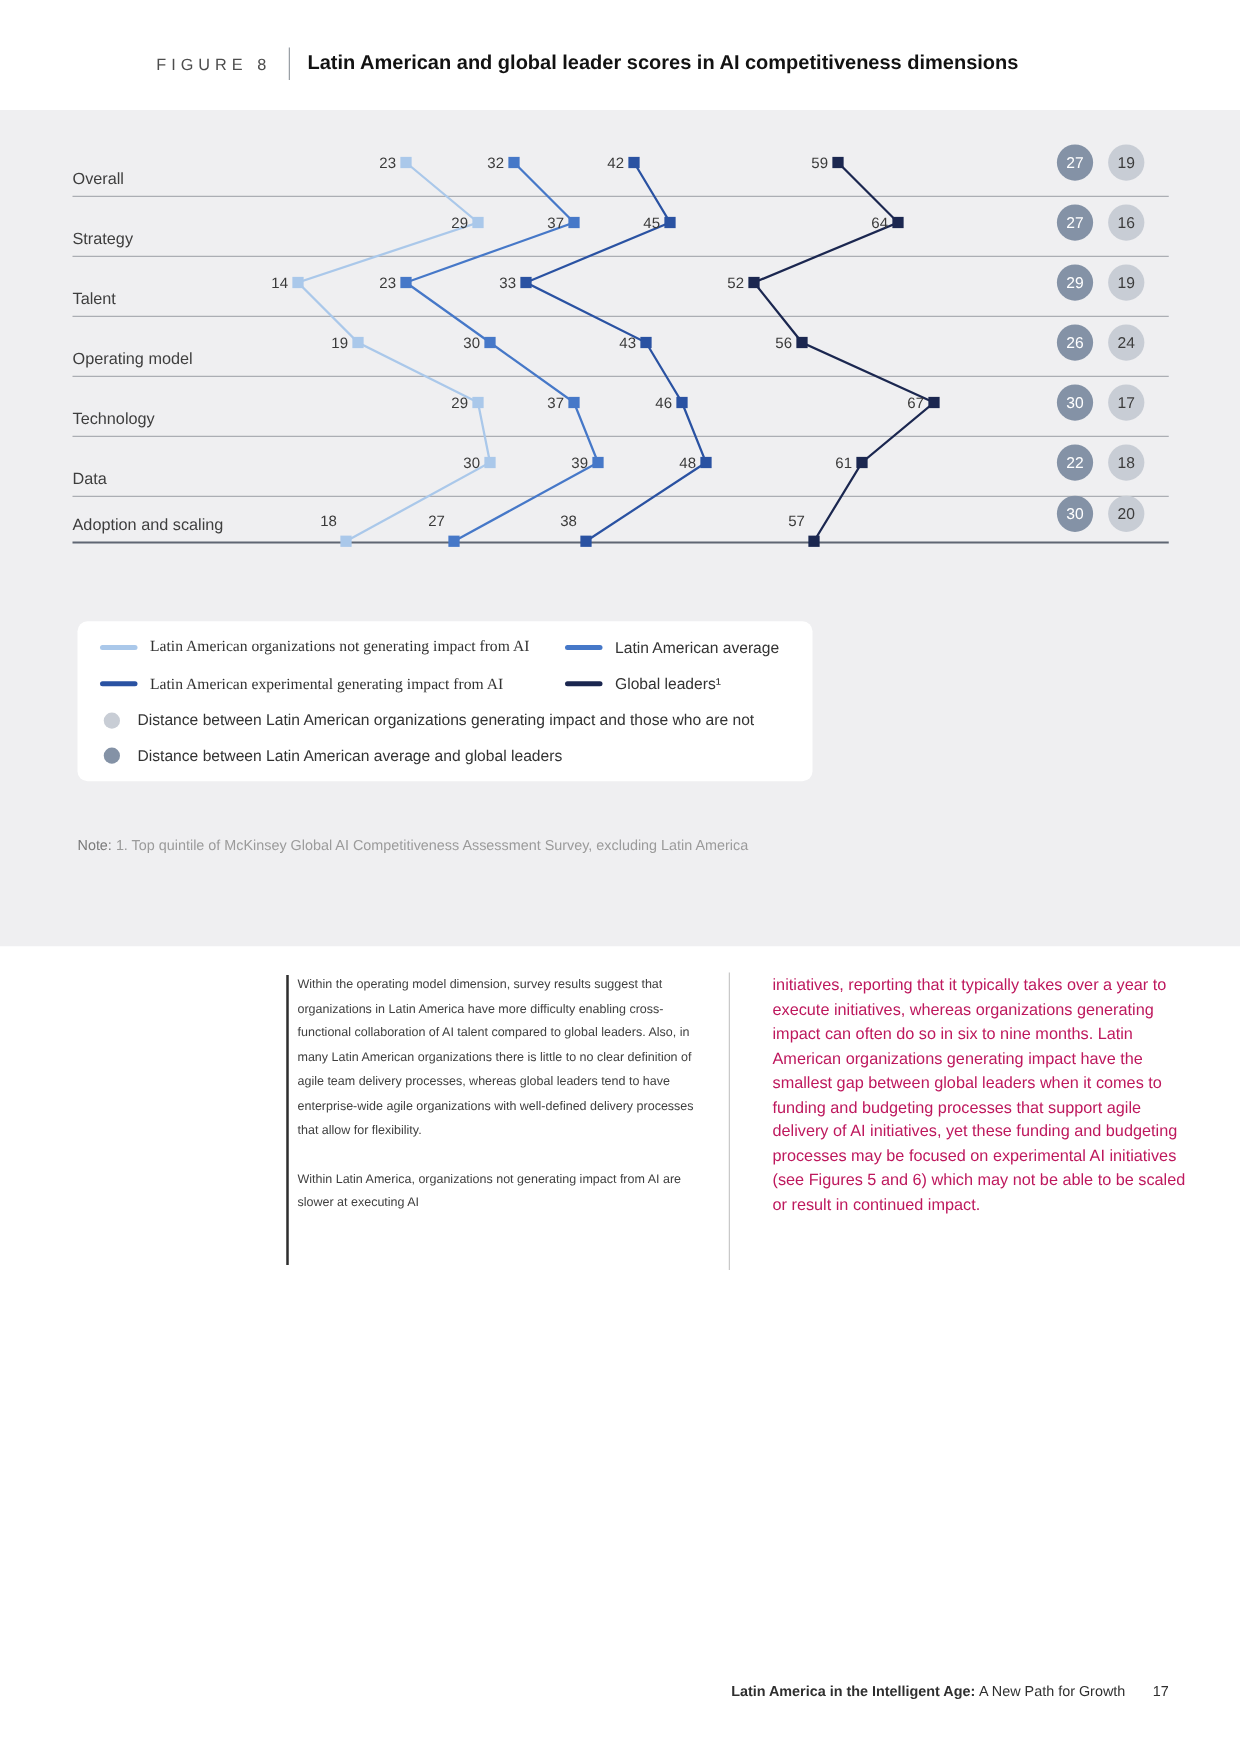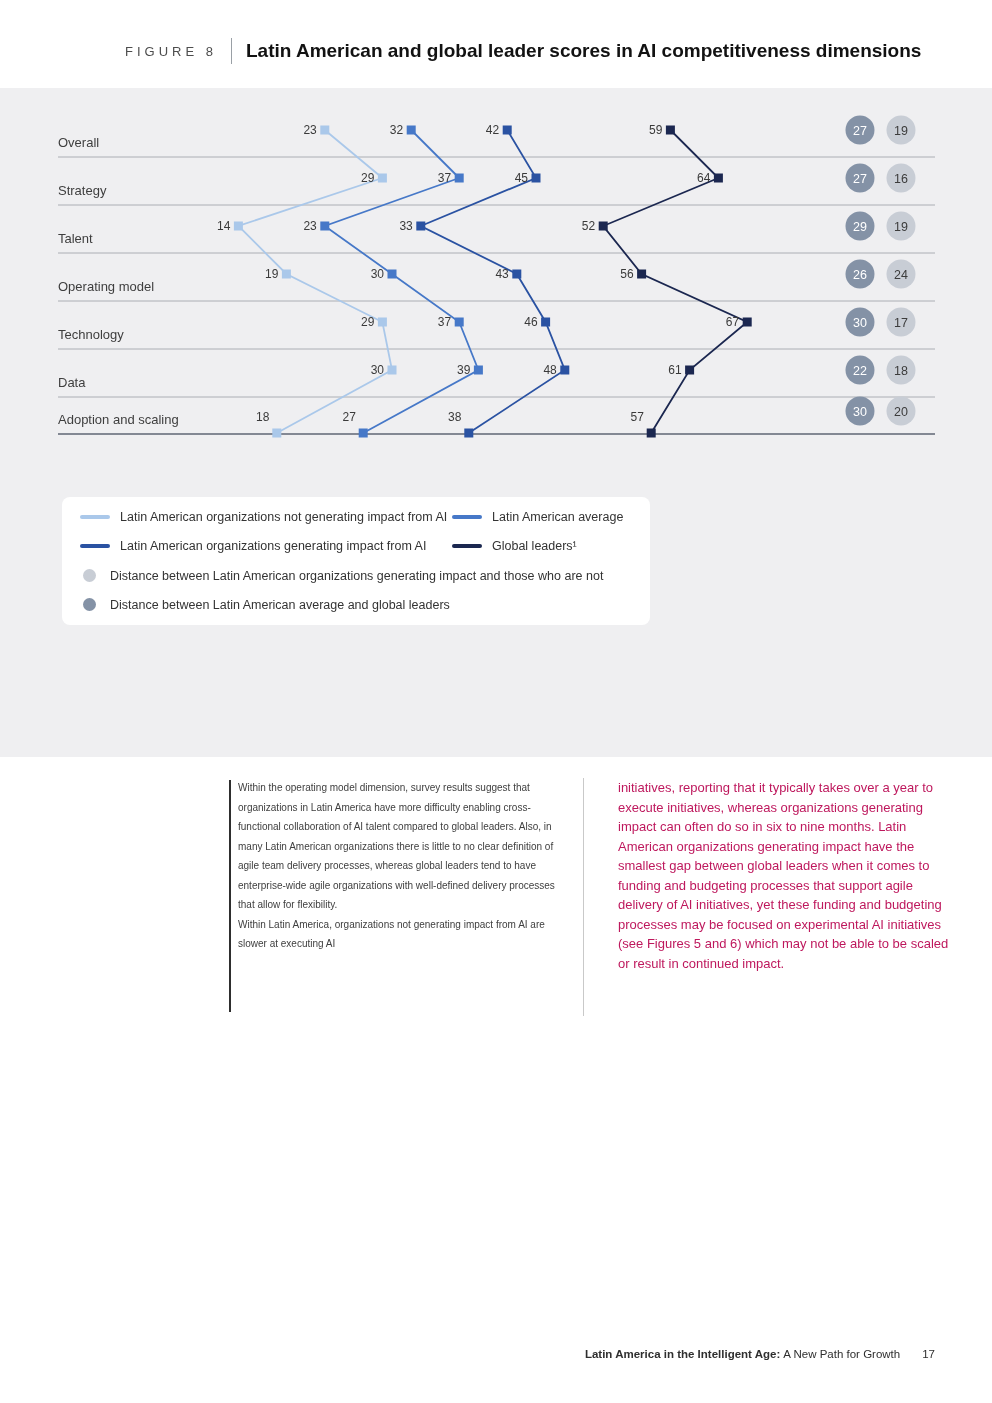--- a/index.html
+++ b/index.html
@@ -4,51 +4,51 @@
 <style>
   * { margin:0; padding:0; box-sizing:border-box; }
   html,body { background:#ffffff; }
   body { font-family:"Liberation Sans", sans-serif; }
   .page { position:relative; width:992px; height:1403px; background:#ffffff; overflow:hidden; margin:0 auto; }
 
   
   .fig-header { position:absolute; left:125px; top:38px; display:flex; align-items:center; gap:14px; }
   .kicker { font-size:13px; letter-spacing:4px; color:#4d4d4d; white-space:nowrap; }
   .header-divider { width:1px; height:26px; background:#9aa0a6; }
-  .fig-title { font-size:19px; font-weight:700; color:#121212; white-space:nowrap; }
+  .fig-title { font-size:16px; font-weight:700; color:#121212; white-space:nowrap; }
 
   
   .panel { position:absolute; left:0; top:88px; width:992px; height:669px; background:#efeff1; }
 
   
   #chart-svg { position:absolute; left:0; top:88px; width:992px; height:380px; }
   .cat-label { font-family:"Liberation Sans",sans-serif; font-size:13px; fill:#3e3e3e; }
   .val-label { font-family:"Liberation Sans",sans-serif; font-size:12px; fill:#3a3a3a; }
   .circ-label { font-family:"Liberation Sans",sans-serif; font-size:12.5px; }
 
   
   .legend { position:absolute; left:62px; top:497px; width:588px; height:128px; background:#ffffff;
             border-radius:8px; padding:13px 18px; display:flex; flex-direction:column; justify-content:space-between; }
   .legend-row { display:flex; align-items:center; }
   .legend-item { display:flex; align-items:center; gap:10px; font-size:12.5px; color:#333333; }
-  .legend-item.col1 { width:372px; flex:0 0 372px; }
+  .legend-item.col1 { width:372px; flex:0 0 372px;font-family:Liberation Serif, serif; }
   .swatch-line { width:30px; height:4px; border-radius:2px; flex:0 0 30px; }
   .swatch-circle { width:13px; height:13px; border-radius:50%; flex:0 0 13px; margin-left:3px; margin-right:4px; }
 
   
   .notes { position:absolute; left:62px; top:668px; width:778px; font-size:11.5px; line-height:18px; color:#9b9b9b; }
   .note-line { margin-bottom:4px; }
   .note-prefix { color:#7a7a7a; }
 
   
   .body-rule { position:absolute; left:229px; top:780px; width:2px; height:232px; background:#2e2e2e; }
   .col-divider { position:absolute; left:583px; top:778px; width:1px; height:238px; background:#c9c9c9; }
   .body-left { position:absolute; left:238px; top:778px; width:333px; font-size:10px; line-height:19.5px; color:#404040; }
   .body-right { position:absolute; left:618px; top:778px; width:335px; font-size:13px; line-height:19.5px; color:#be185d; }
-  .para2 { }
+  .para2 { margin-top:19px; }
 
   
   .footer { position:absolute; top:1348px; right:57px; font-size:11.5px; color:#2f2f2f; display:flex; align-items:baseline;padding-left:39px; }
   .ft-bold { font-weight:700; }
   .ft-rest { margin-left:3px; }
   .ft-page { margin-left:22px; }
 </style>
 </head>
 <body>
 
@@ -174,21 +174,21 @@
         <span class="legend-label">Latin American organizations not generating impact from AI</span>
       </div>
       <div class="legend-item">
         <span class="swatch-line" style="background-color: rgb(70, 120, 200);"></span>
         <span class="legend-label">Latin American average</span>
       </div>
     </div>
     <div class="legend-row">
       <div class="legend-item col1">
         <span class="swatch-line" style="background-color: rgb(42, 82, 162);"></span>
-        <span class="legend-label">Latin American organizations generating impact from AI</span>
+        <span class="legend-label">Latin American experimental generating impact from AI</span>
       </div>
       <div class="legend-item">
         <span class="swatch-line" style="background-color: rgb(27, 39, 80);"></span>
         <span class="legend-label">Global leaders¹</span>
       </div>
     </div>
     <div class="legend-row">
       <div class="legend-item">
         <span class="swatch-circle" style="background-color: rgb(200, 205, 213);"></span>
         <span class="legend-label">Distance between Latin American organizations generating impact and those who are not</span>
@@ -196,20 +196,21 @@
     </div>
     <div class="legend-row">
       <div class="legend-item">
         <span class="swatch-circle" style="background-color: rgb(132, 146, 166);"></span>
         <span class="legend-label">Distance between Latin American average and global leaders</span>
       </div>
     </div>
   </div>
 
   <div class="notes">
+    <p class="note-line"><span class="note-prefix">Note:</span> <span>1. Top quintile of McKinsey Global AI Competitiveness Assessment Survey, excluding Latin America</span></p>
   </div>
 
   <div class="body-rule"></div>
   <div class="col-divider"></div>
   <div class="body-left">
     <p>Within the operating model dimension, survey results suggest that organizations in Latin America have more difficulty enabling cross-functional collaboration of AI talent compared to global leaders. Also, in many Latin American organizations there is little to no clear definition of agile team delivery processes, whereas global leaders tend to have enterprise-wide agile organizations with well-defined delivery processes that allow for flexibility.</p>
     <p class="para2">Within Latin America, organizations not generating impact from AI are slower at executing AI</p>
   </div>
   <div class="body-right">
     <p>initiatives, reporting that it typically takes over a year to execute initiatives, whereas organizations generating impact can often do so in six to nine months. Latin American organizations generating impact have the smallest gap between global leaders when it comes to funding and budgeting processes that support agile delivery of AI initiatives, yet these funding and budgeting processes may be focused on experimental AI initiatives (see Figures 5 and 6) which may not be able to be scaled or result in continued impact.</p>

